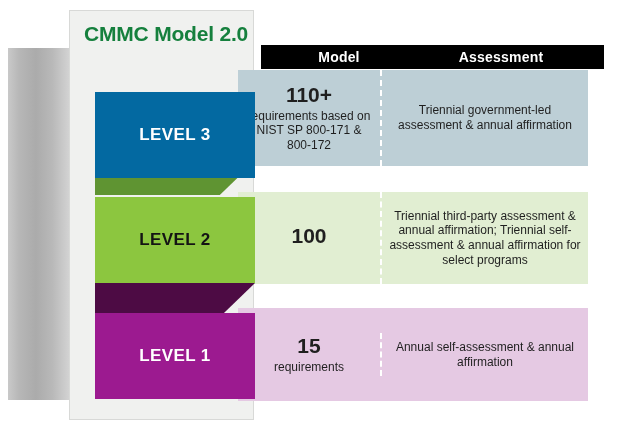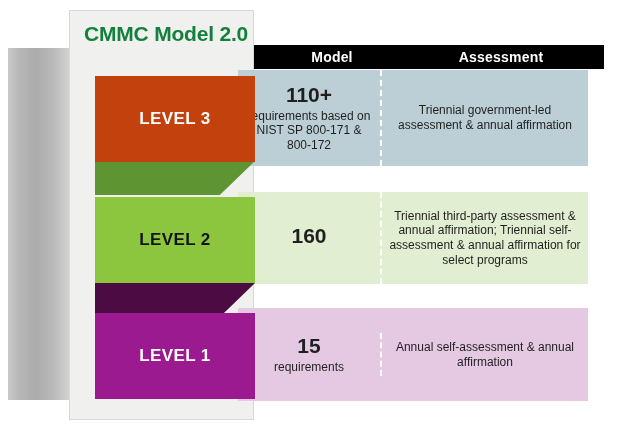--- a/index.html
+++ b/index.html
@@ -30,21 +30,21 @@
     letter-spacing:-0.2px;white-space:nowrap;
   }
 
   
   .hdr{
     position:absolute;top:45px;height:24px;background:#000000;
     color:#ffffff;font-size:14px;font-weight:bold;
     display:flex;align-items:center;justify-content:center;
     letter-spacing:0.2px;
   }
-  .hdr-model{left:254px;width:156px;}
+  .hdr-model{left:261px;width:156px;}
   .hdr-assess{left:398px;width:206px;}
 
   
   .row{position:absolute;left:238px;width:350px;display:flex;}
   .row-3{top:70px;height:96px;background:#bdcfd6;}
   .row-2{top:192px;height:92px;background:#e1eed2;}
   .row-1{top:308px;height:93px;background:#e5c9e3;align-items:center;}
 
   .cell{
     display:flex;flex-direction:column;align-items:center;
@@ -57,21 +57,21 @@
   .bignum{font-size:21px;font-weight:bold;line-height:1.05;margin-bottom:3px;}
   .sub{font-size:12px;line-height:1.18;}
   .atext{font-size:12px;line-height:1.22;}
 
   
   .lvl{
     position:absolute;left:95px;width:160px;height:86px;
     display:flex;align-items:center;justify-content:center;
     font-size:17px;font-weight:bold;letter-spacing:0.4px;
   }
-  .lvl-3{top:76px;background:#c2410c;color:#ffffff;}
+  .lvl-3{top:92px;background:#0369a1;color:#ffffff;}
   .lvl-2{top:197px;background:#8cc63f;color:#141414;}
   .lvl-1{top:313px;background:#9c1a90;color:#ffffff;text-align:right;}
 
   
   .conn{position:absolute;left:95px;width:160px;height:34px;}
   .conn-green{top:161px;background:#5f9432;
     clip-path:polygon(0% 0%,100% 0%,78% 100%,0% 100%);}
   .conn-purple{top:283px;background:#4d0b44;
     clip-path:polygon(0% 0%,100% 0%,78% 100%,0% 100%);}
   .conn-green::after,.conn-purple::after{content:"";}
@@ -95,21 +95,21 @@
       <div class="bignum">110+</div>
       <div class="sub">requirements based on NIST SP 800-171 &amp; 800-172</div>
     </div>
     <div class="cell cell-assess">
       <div class="atext">Triennial government-led assessment &amp; annual affirmation</div>
     </div>
   </div>
 
   <div class="row row-2">
     <div class="cell cell-model">
-      <div class="bignum">160</div>
+      <div class="bignum">100</div>
     </div>
     <div class="cell cell-assess">
       <div class="atext">Triennial third-party assessment &amp; annual affirmation; Triennial self-assessment &amp; annual affirmation for select programs</div>
     </div>
   </div>
 
   <div class="row row-1">
     <div class="cell cell-model">
       <div class="bignum">15</div>
       <div class="sub">requirements</div>

